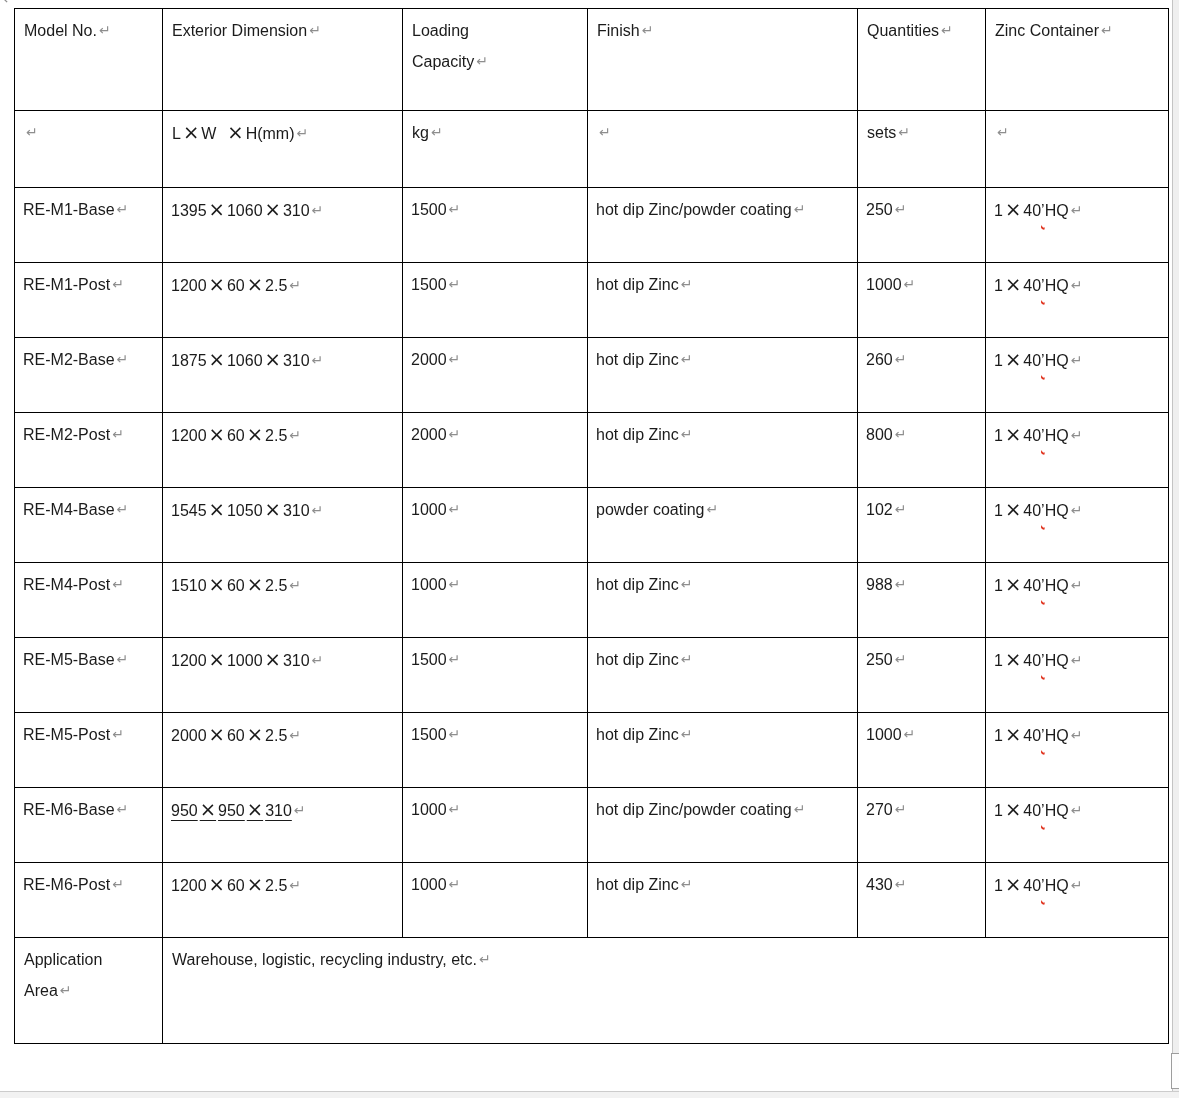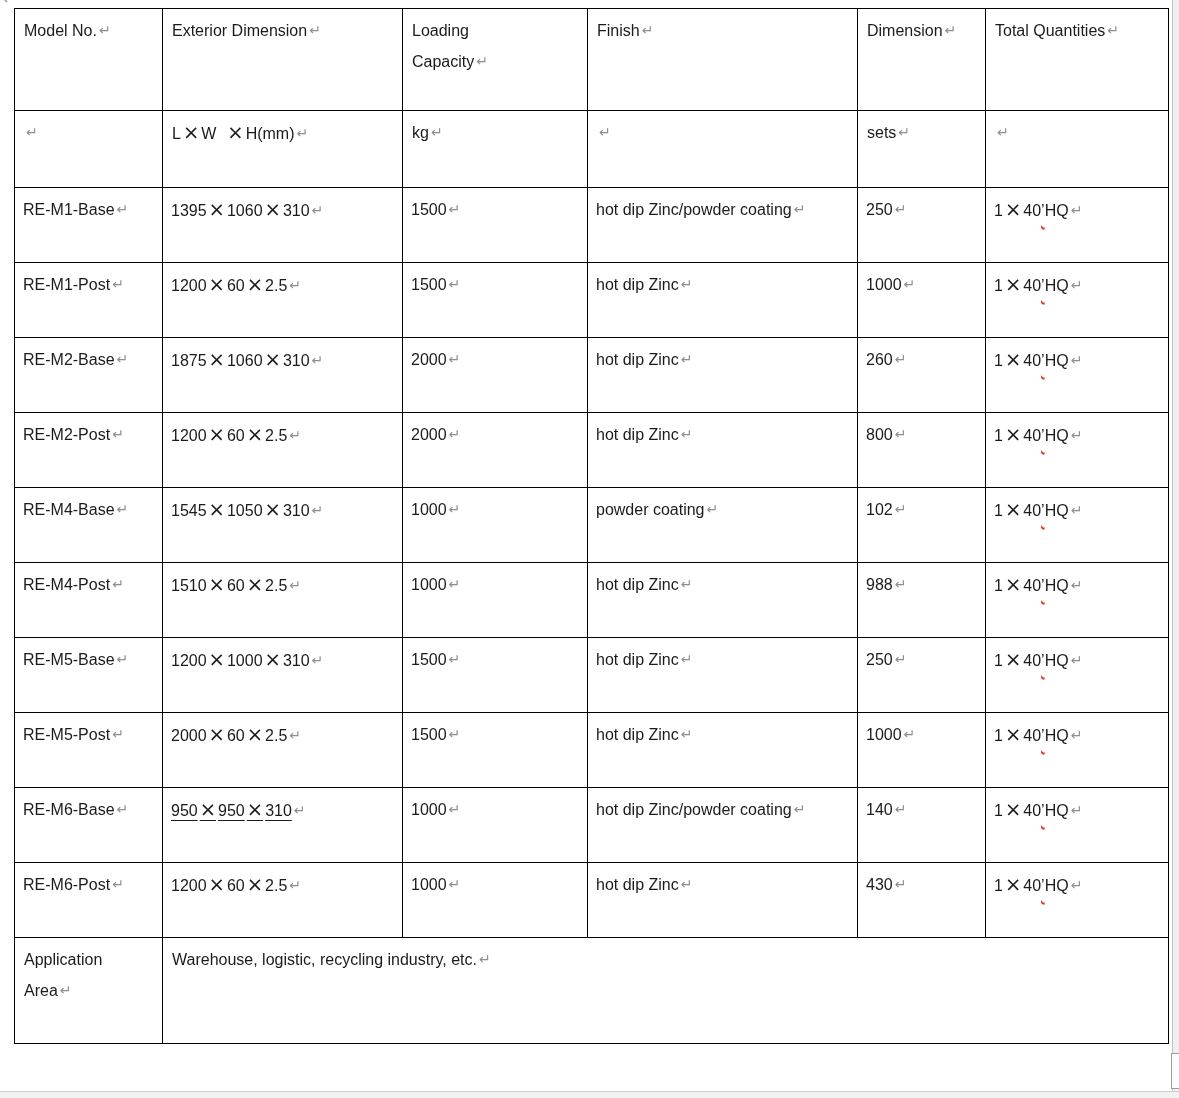--- a/index.html
+++ b/index.html
@@ -78,22 +78,22 @@
         <col style="width:183px">
     </colgroup>
 
     <tbody>
         <tr class="rh">
       <td><span class="txt pre">Model No.</span><span class="pmark">↵</span></td>
       <td><span class="txt pre">Exterior Dimension</span><span class="pmark">↵</span></td>
       <td><span class="txt pre">Loading
 Capacity</span><span class="pmark">↵</span></td>
       <td><span class="txt pre">Finish</span><span class="pmark">↵</span></td>
-      <td><span class="txt pre">Dimension</span><span class="pmark">↵</span></td>
-      <td><span class="txt pre">Total Quantities</span><span class="pmark">↵</span></td>
+      <td><span class="txt pre">Quantities</span><span class="pmark">↵</span></td>
+      <td><span class="txt pre">Zinc Container</span><span class="pmark">↵</span></td>
     </tr>
 
     <tr class="ru">
       <td><span class="txt"></span><span class="pmark">↵</span></td>
       <td><span class="txt fmt">L<span class="bx">×</span>W &nbsp;<span class="bx">×</span>H(mm)</span><span class="pmark">↵</span></td>
       <td><span class="txt">kg</span><span class="pmark">↵</span></td>
       <td><span class="txt"></span><span class="pmark">↵</span></td>
       <td><span class="txt">sets</span><span class="pmark">↵</span></td>
       <td><span class="txt"></span><span class="pmark">↵</span></td>
     </tr>
@@ -168,21 +168,21 @@
       <td><span class="txt">hot dip Zinc</span><span class="pmark">↵</span></td>
       <td><span class="txt">1000</span><span class="pmark">↵</span></td>
       <td><span class="txt fmt">1<span class="bx">×</span>40<span class="sqa">’</span>HQ</span><span class="pmark">↵</span></td>
     </tr>
 
     <tr class="rd">
       <td><span class="txt">RE-M6-Base</span><span class="pmark">↵</span></td>
       <td><span class="txt fmt sq">950<span class="bx">×</span>950<span class="bx">×</span>310</span><span class="pmark">↵</span></td>
       <td><span class="txt">1000</span><span class="pmark">↵</span></td>
       <td><span class="txt">hot dip Zinc/powder coating</span><span class="pmark">↵</span></td>
-      <td><span class="txt">140</span><span class="pmark">↵</span></td>
+      <td><span class="txt">270</span><span class="pmark">↵</span></td>
       <td><span class="txt fmt">1<span class="bx">×</span>40<span class="sqa">’</span>HQ</span><span class="pmark">↵</span></td>
     </tr>
 
     <tr class="rd">
       <td><span class="txt">RE-M6-Post</span><span class="pmark">↵</span></td>
       <td><span class="txt fmt">1200<span class="bx">×</span>60<span class="bx">×</span>2.5</span><span class="pmark">↵</span></td>
       <td><span class="txt">1000</span><span class="pmark">↵</span></td>
       <td><span class="txt">hot dip Zinc</span><span class="pmark">↵</span></td>
       <td><span class="txt">430</span><span class="pmark">↵</span></td>
       <td><span class="txt fmt">1<span class="bx">×</span>40<span class="sqa">’</span>HQ</span><span class="pmark">↵</span></td>

